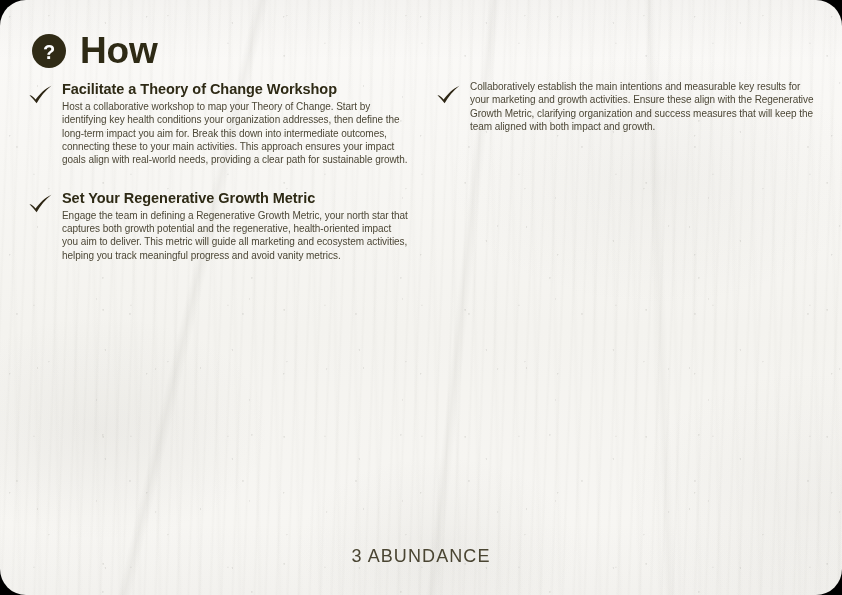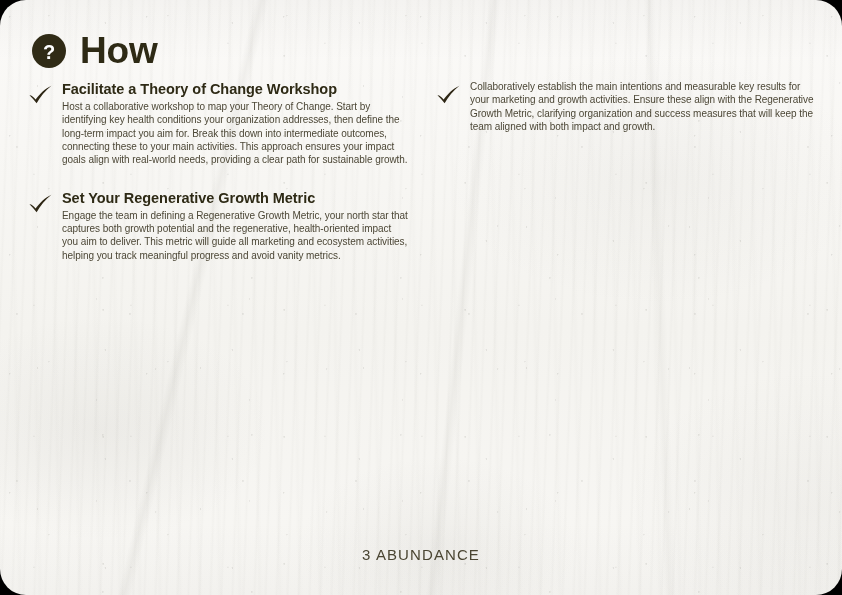--- a/index.html
+++ b/index.html
@@ -132,21 +132,21 @@
     letter-spacing: -0.05px;
   }
 
   
   #footer {
     position: absolute;
     left: 0;
     right: 0;
     top: 546px;
     text-align: center;
-    font-size: 15px;
+    font-size: 18px;
     letter-spacing: 1.1px;
     color: #4a4532;
   }
 </style>
 </head>
 <body>
 
 <div id="slide">
 
   <div id="grain"></div>

